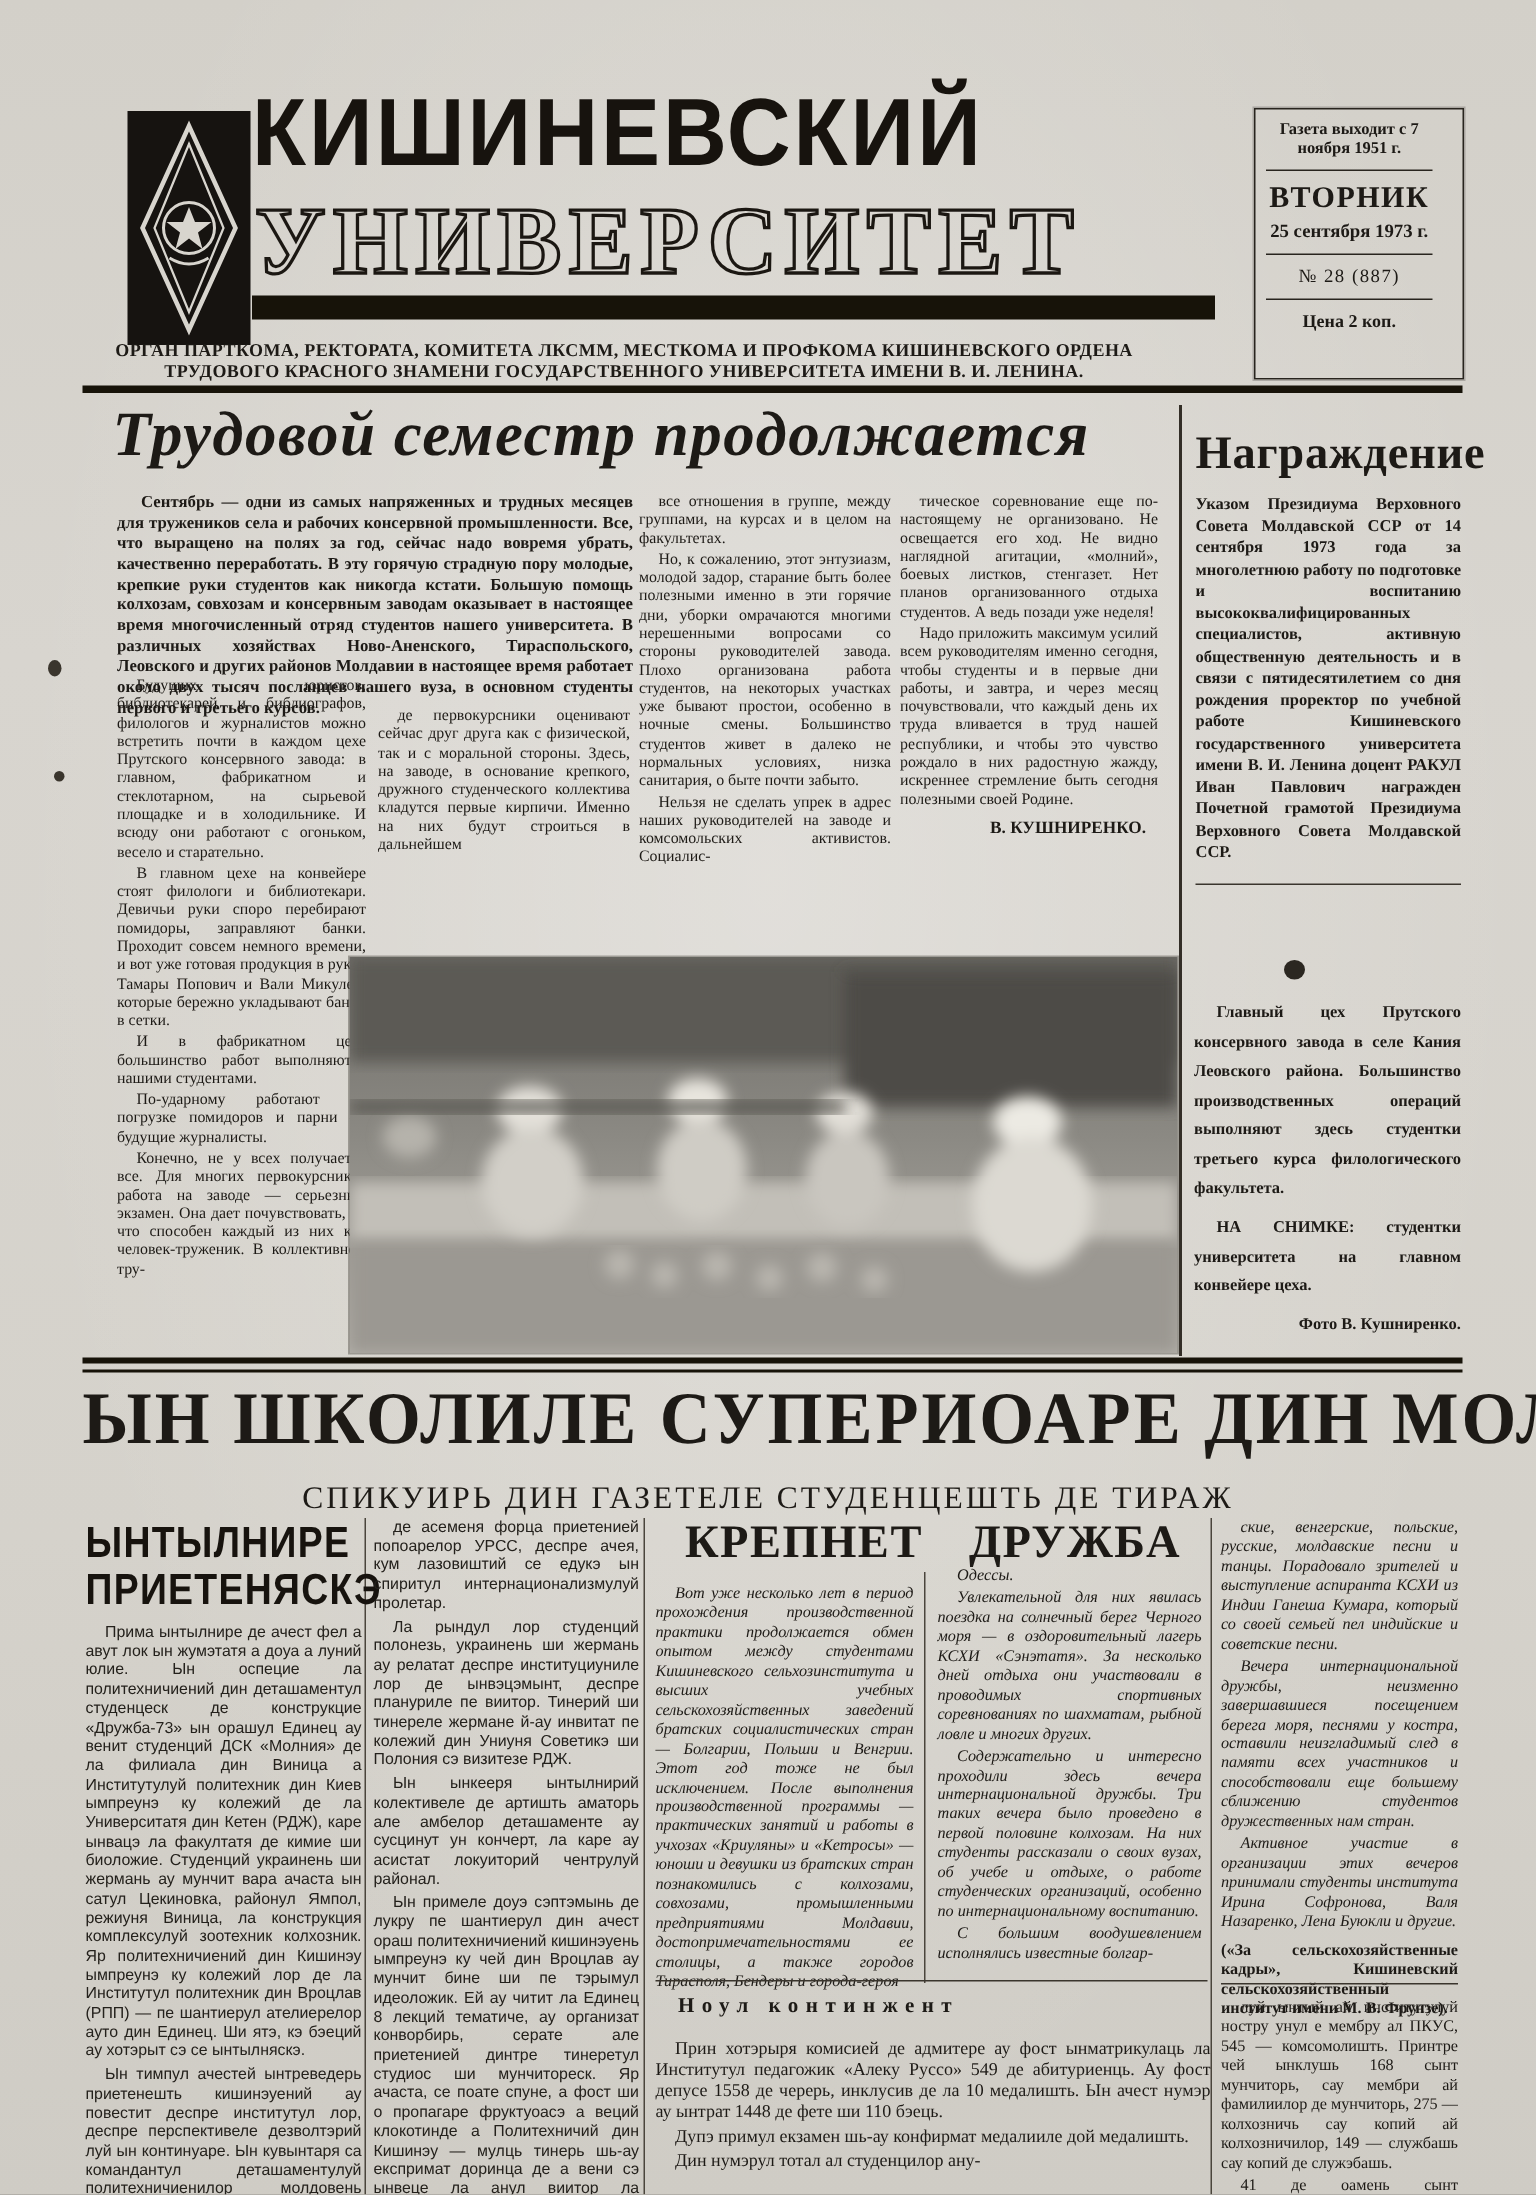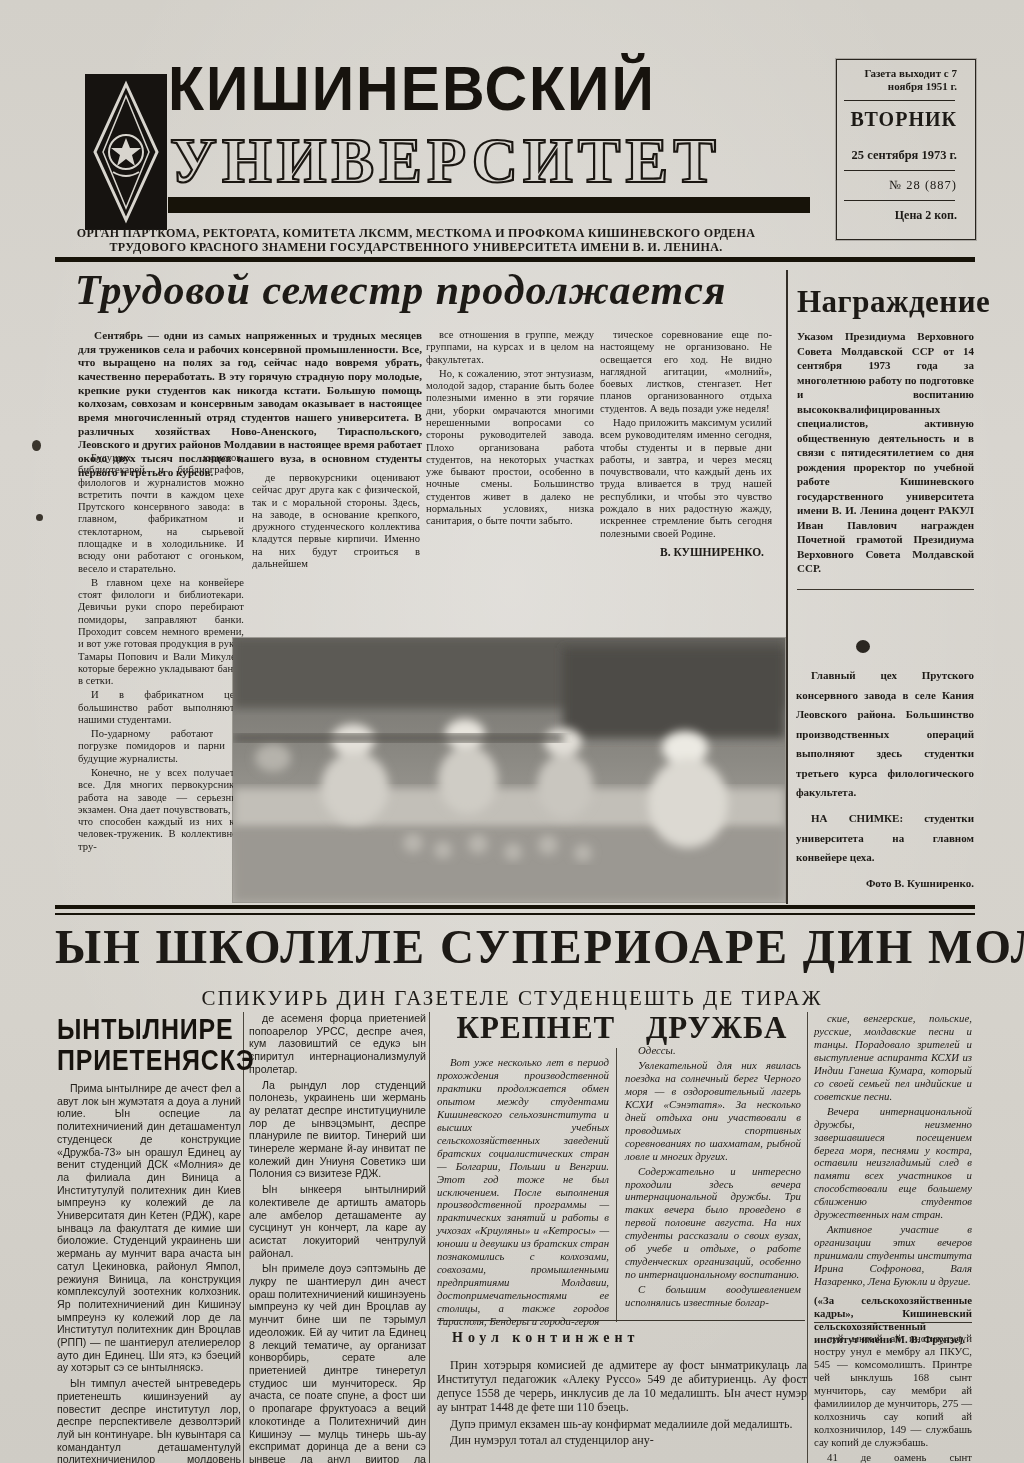--- a/index.html
+++ b/index.html
@@ -10,25 +10,25 @@
       linear-gradient(180deg,#d3d0c9 0%,#d8d5cf 30%,#d5d2cb 70%,#cfccc5 100%);
     font-family:"Liberation Serif", serif;color:#1d1a16;
   }
   .abs{position:absolute;}
   .speck{position:absolute;background:#3a352d;border-radius:50%;}
   
   .logo-box{left:85px;top:74px;width:82px;height:156px;background:#161310;display:flex;align-items:center;justify-content:center;}
   .title1{left:168px;top:52px;width:650px;font-family:"Liberation Sans",sans-serif;font-weight:900;font-size:59px;letter-spacing:2px;color:#17130e;transform:scaleY(1.08);transform-origin:top left;white-space:nowrap;}
   .title2{left:170px;top:124px;width:650px;font-weight:bold;font-size:64px;letter-spacing:5px;color:transparent;-webkit-text-stroke:2.2px #1b1712;white-space:nowrap;}
   .title-bar{left:168px;top:197px;width:642px;height:16px;background:#171309;}
-  .info-box{left:836px;top:59px;width:140px;height:181px;border:1.6px solid #28241e;box-shadow:0 0 0 1px rgba(40,36,30,.25);text-align:right;padding:7px 18px 0 5px;box-sizing:border-box;}
+  .info-box{left:836px;top:72px;width:140px;height:181px;border:1.6px solid #28241e;box-shadow:0 0 0 1px rgba(40,36,30,.25);text-align:center;padding:7px 18px 0 5px;box-sizing:border-box;}
   .info-schedule{font-size:11px;font-weight:bold;line-height:1.2;}
   .info-rule{border:none;border-top:1.3px solid #28241e;margin:7px 2px;}
   .info-weekday{font-size:20px;font-weight:bold;letter-spacing:1px;}
-  .info-date{font-size:12.5px;font-weight:bold;margin-top:17px;}
+  .info-date{font-size:12.5px;font-weight:bold;margin-top:3px;}
   .info-issue{font-size:12.5px;letter-spacing:1px;}
   .info-price{font-size:12px;font-weight:bold;}
   .org-line{left:60px;top:226px;width:712px;text-align:center;font-size:12px;font-weight:bold;line-height:1.18;letter-spacing:.3px;}
   .rule-thick{background:#171309;}
   
   .headline{left:75px;top:266px;width:706px;font-size:42px;font-style:italic;font-weight:600;letter-spacing:1px;white-space:nowrap;}
   .v-main{left:786px;top:270px;width:1.6px;height:634px;background:#332e27;}
   .award{left:797px;top:284px;width:177px;}
   .award-title{font-size:31px;font-weight:bold;text-align:center;margin-bottom:9px;letter-spacing:.5px;}
   .award-body{font-size:11px;font-weight:bold;text-align:justify;line-height:1.32;}
@@ -123,20 +123,21 @@
       <p>И в фабрикатном цехе большинство работ выполняются нашими студентами.</p>
       <p>По-ударному работают на погрузке помидоров и парни — будущие журналисты.</p>
       <p>Конечно, не у всех получается все. Для многих первокурсников работа на заводе — серьезный экзамен. Она дает почувствовать, на что способен каждый из них как человек-труженик. В коллективном тру-</p>
     </div>
   <div class="abs c2 colA body">
       <p>де первокурсники оценивают сейчас друг друга как с физической, так и с моральной стороны. Здесь, на заводе, в основание крепкого, дружного студенческого коллектива кладутся первые кирпичи. Именно на них будут строиться в дальнейшем</p>
     </div>
   <div class="abs c3 colA body">
       <p>все отношения в группе, между группами, на курсах и в целом на факультетах.</p>
       <p>Но, к сожалению, этот энтузиазм, молодой задор, старание быть более полезными именно в эти горячие дни, уборки омрачаются многими нерешенными вопросами со стороны руководителей завода. Плохо организована работа студентов, на некоторых участках уже бывают простои, особенно в ночные смены. Большинство студентов живет в далеко не нормальных условиях, низка санитария, о быте почти забыто.</p>
+      <p>Нельзя не сделать упрек в адрес наших руководителей на заводе и комсомольских активистов. Социалис-</p>
     </div>
   <div class="abs c4 colA body">
     <div class="body colA">
         <p>тическое соревнование еще по-настоящему не организовано. Не освещается его ход. Не видно наглядной агитации, «молний», боевых листков, стенгазет. Нет планов организованного отдыха студентов. А ведь позади уже неделя!</p>
         <p>Надо приложить максимум усилий всем руководителям именно сегодня, чтобы студенты и в первые дни работы, и завтра, и через месяц почувствовали, что каждый день их труда вливается в труд нашей республики, и чтобы это чувство рождало в них радостную жажду, искреннее стремление быть сегодня полезными своей Родине.</p>
       </div>
     <div class="byline">В. КУШНИРЕНКО.</div>
   </div>
 
   <div class="abs photo">
@@ -217,21 +218,21 @@
 
   </div>
 
   <div class="abs a2-title">КРЕПНЕТ ДРУЖБА</div>
   <div class="abs a2c1 italBody">
       <p>Вот уже несколько лет в период прохождения производственной практики продолжается обмен опытом между студентами Кишиневского сельхозинститута и высших учебных сельскохозяйственных заведений братских социалистических стран — Болгарии, Польши и Венгрии. Этот год тоже не был исключением. После выполнения производственной программы — практических занятий и работы в учхозах «Криуляны» и «Кетросы» — юноши и девушки из братских стран познакомились с колхозами, совхозами, промышленными предприятиями Молдавии, достопримечательностями ее столицы, а также городов Тирасполя, Бендеры и города-героя</p>
     </div>
   <div class="abs a2c2 italBody">
       <p>Одессы.</p>
       <p>Увлекательной для них явилась поездка на солнечный берег Черного моря — в оздоровительный лагерь КСХИ «Сэнэтатя». За несколько дней отдыха они участвовали в проводимых спортивных соревнованиях по шахматам, рыбной ловле и многих других.</p>
-      <p>Содержательно и интересно проходили здесь вечера интернациональной дружбы. Три таких вечера было проведено в первой половине августа. На них студенты рассказали о своих вузах, об учебе и отдыхе, о работе студенческих организаций, особенно по интернациональному воспитанию.</p>
+      <p>Содержательно и интересно проходили здесь вечера интернациональной дружбы. Три таких вечера было проведено в первой половине колхозам. На них студенты рассказали о своих вузах, об учебе и отдыхе, о работе студенческих организаций, особенно по интернациональному воспитанию.</p>
       <p>С большим воодушевлением исполнялись известные болгар-</p>
     </div>
   <div class="abs a2c3 italBody">
     <div class="italBody">
         <p>ские, венгерские, польские, русские, молдавские песни и танцы. Порадовало зрителей и выступление аспиранта КСХИ из Индии Ганеша Кумара, который со своей семьей пел индийские и советские песни.</p>
         <p>Вечера интернациональной дружбы, неизменно завершавшиеся посещением берега моря, песнями у костра, оставили неизгладимый след в памяти всех участников и способствовали еще большему сближению студентов дружественных нам стран.</p>
         <p>Активное участие в организации этих вечеров принимали студенты института Ирина Софронова, Валя Назаренко, Лена Буюкли и другие.</p>
       </div>
     <div class="attr">(«За сельскохозяйственные кадры», Кишиневский сельскохозяйственный институт имени М. В. Фрунзе).</div>
   </div>

